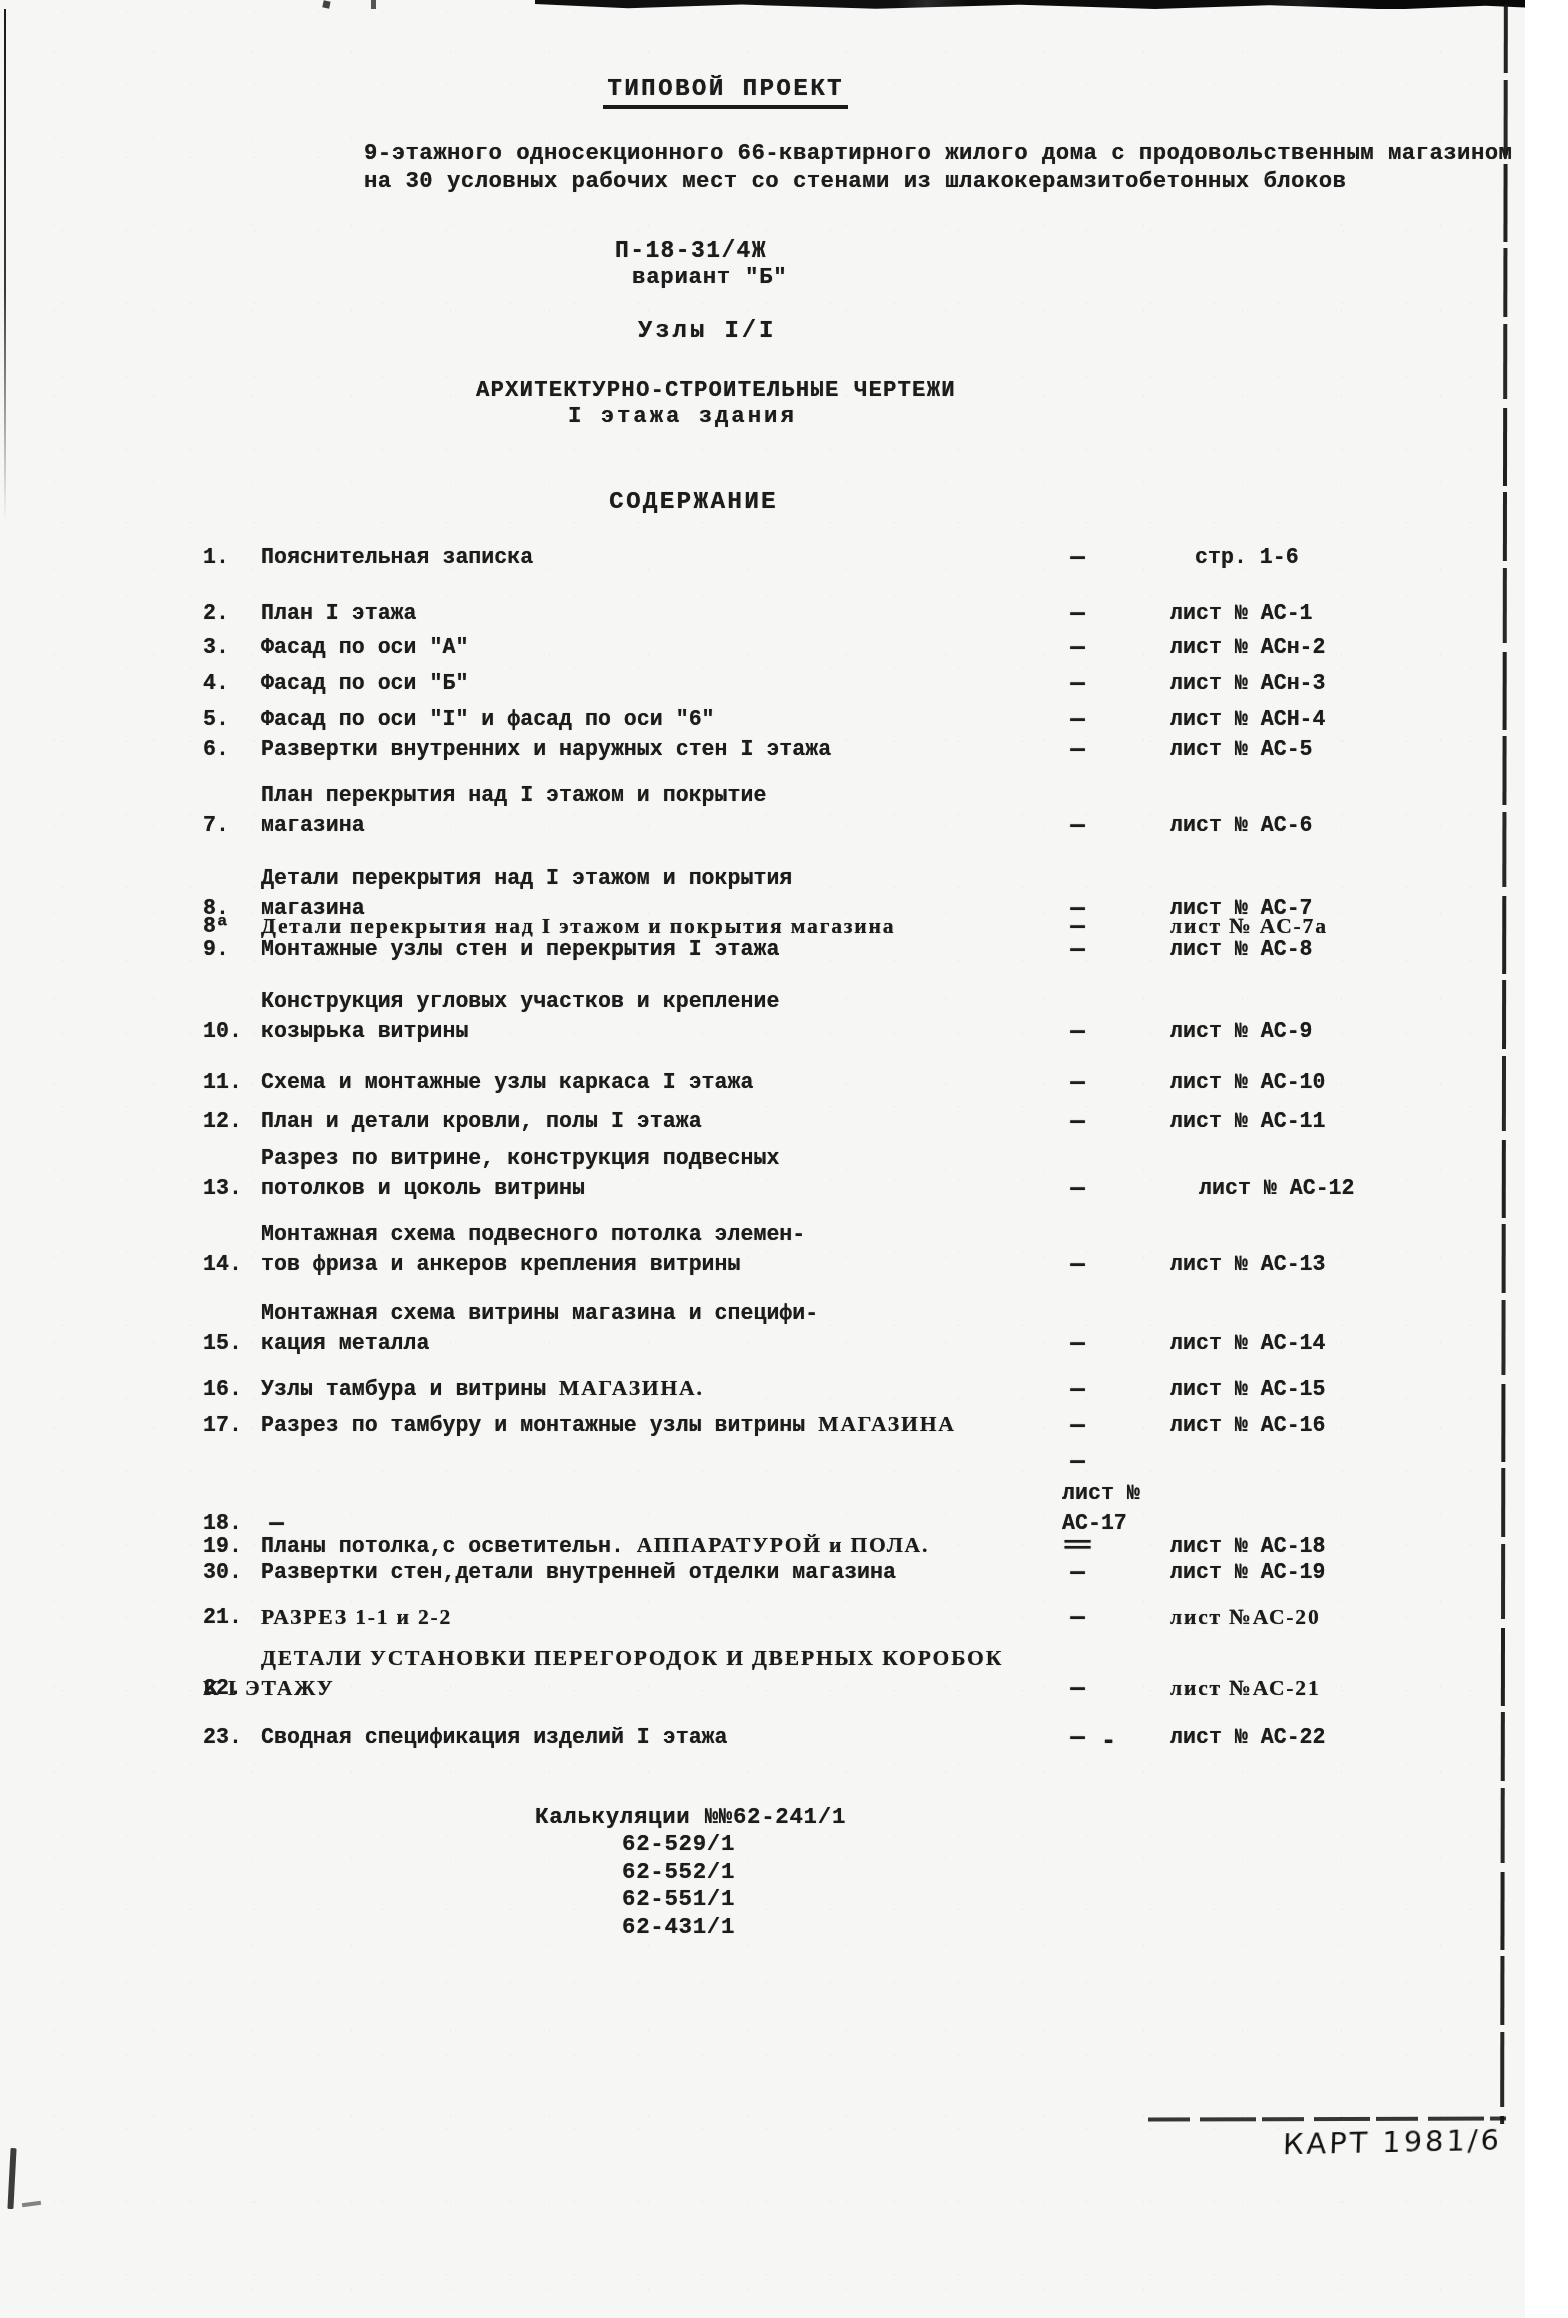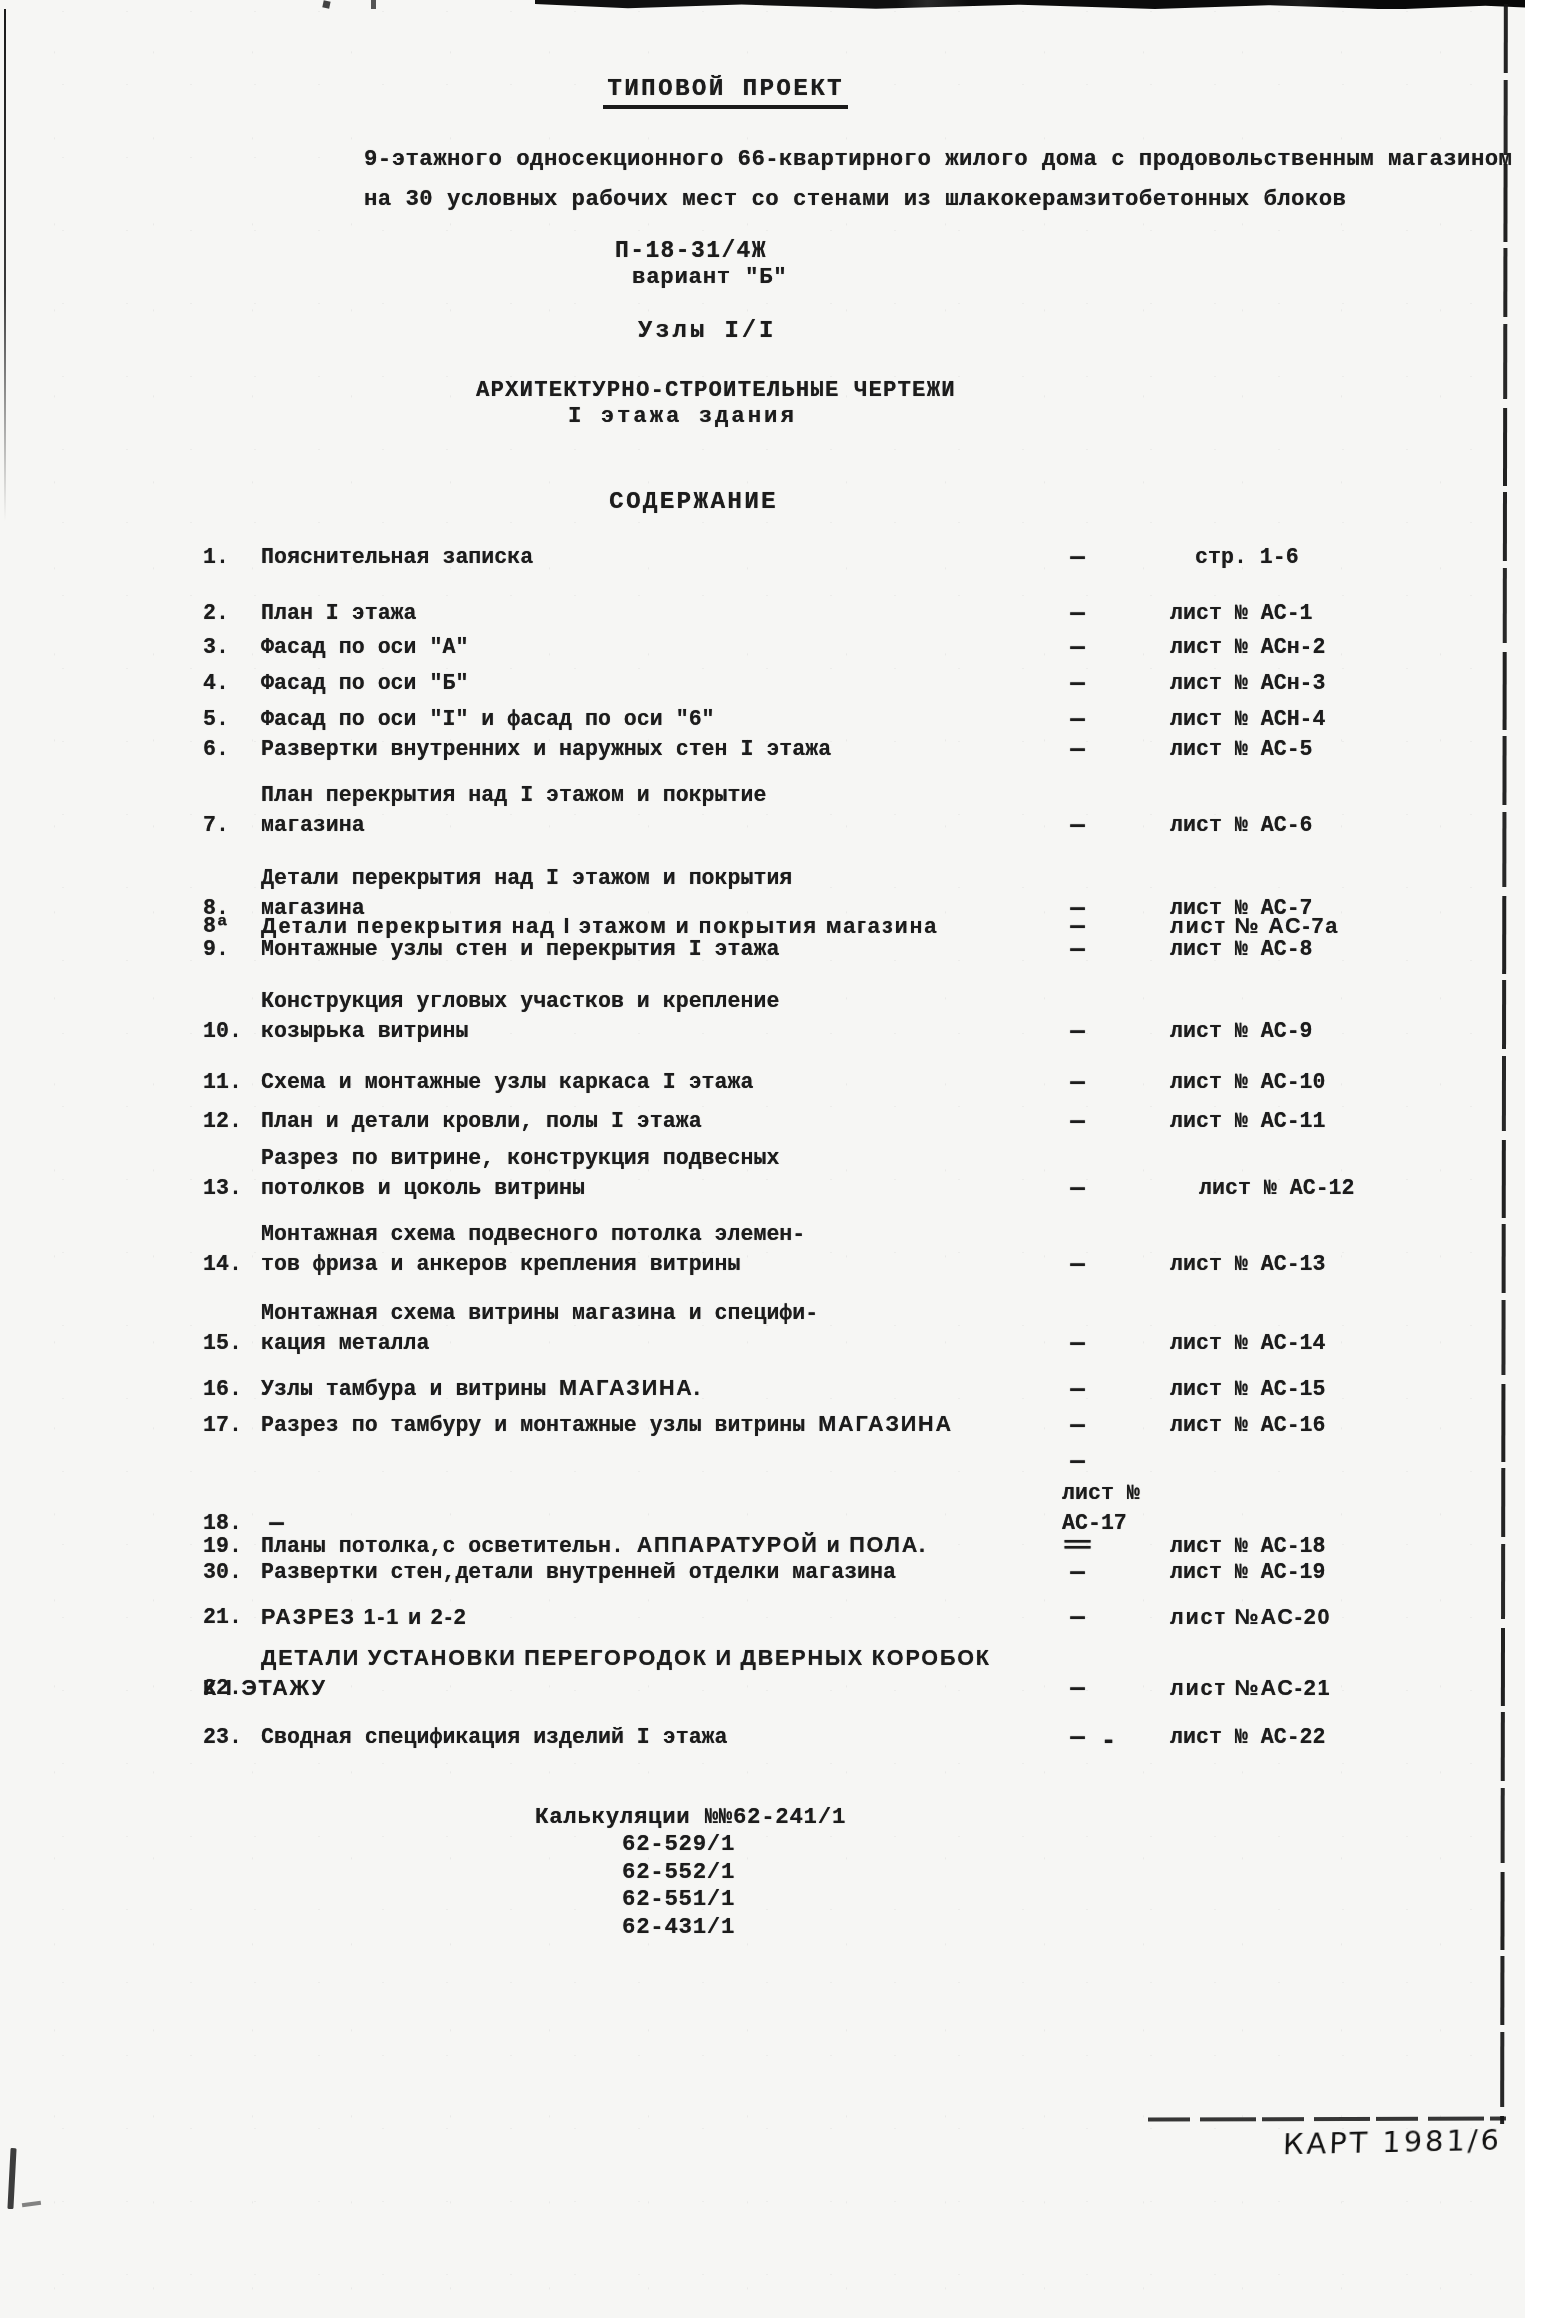--- a/index.html
+++ b/index.html
@@ -16,21 +16,21 @@
     color:#1c1c1c;
   }
   .typed{
     font-family:"Liberation Mono","DejaVu Sans Mono",monospace;
     font-weight:700;
     color:#1c1c1c;
     filter:blur(0.3px);
     text-shadow:0 0 0.7px rgba(10,10,10,.65);
   }
   .alt{
-    font-family:Liberation Sans, sans-serif;
+    font-family:Liberation Serif, serif;
     font-weight:700;
     letter-spacing:1.8px;
   }
   .abs{position:absolute;}
 
   
   .tbar{left:535px;top:0;width:1033px;height:9.4px;background:linear-gradient(90deg,#101010 0 35%,#2a2a2a 38%,#0c0c0c 42% 70%,#1d1d1d 74%,#090909 78% 100%);
         clip-path:polygon(0 0,100% 0,100% 100%,92% 62%,83% 100%,71% 55%,60% 95%,47% 50%,33% 92%,20% 48%,9% 88%,0 42%);}
   .tick1{left:323px;top:1.4px;width:7.2px;height:6.5px;background:#151515;opacity:.8;transform:rotate(12deg);}
   .tick2{left:371px;top:0;width:5px;height:8.7px;background:#101010;opacity:.7;}
@@ -39,21 +39,21 @@
          background:repeating-linear-gradient(180deg,#121212 0 69px,rgba(0,0,0,0) 69px 76px,#161616 76px 151px,rgba(0,0,0,0) 151px 160px,#0f0f0f 160px 238px,rgba(0,0,0,0) 238px 244px);}
   .rnoise{left:1552px;top:43px;width:6.5px;height:2222px;opacity:.45;
           background:repeating-linear-gradient(180deg,rgba(30,30,30,.5) 0 10px,rgba(0,0,0,0) 10px 87px,rgba(30,30,30,.3) 87px 94px,rgba(0,0,0,0) 94px 188px);}
   .brule{left:1148px;top:2117px;width:358px;height:3.6px;opacity:.85;transform:rotate(-.15deg);
          background:repeating-linear-gradient(90deg,#141414 0 42px,rgba(20,20,20,0) 42px 52px,#141414 52px 108px,rgba(20,20,20,0) 108px 114px);}
   .blmark{left:8.7px;top:2148px;width:5.8px;height:61px;background:#1c1c1c;opacity:.85;transform:rotate(3deg);border-radius:1.4px;}
   .blmark2{left:21.6px;top:2202px;width:19px;height:4.3px;background:#222;opacity:.55;transform:rotate(-8deg);}
 
   
   .h-doctype{left:603px;top:75px;font-size:24.5px;letter-spacing:2.2px;border-bottom:4.3px solid #1a1a1a;padding:0 4.3px 2.9px;}
-  .h-sub{left:364px;top:139px;font-size:22.4px;line-height:40px;letter-spacing:0.4px;}
+  .h-sub{left:364px;top:139px;font-size:22.4px;line-height:28px;letter-spacing:0.4px;}
   .h-code{left:615px;top:238px;font-size:23px;letter-spacing:1.4px;}
   .h-variant{left:632px;top:264px;font-size:22.4px;letter-spacing:0.7px;}
   .h-part{left:638px;top:317px;font-size:24px;letter-spacing:2.9px;}
   .h-arch{left:476px;top:377px;font-size:22.4px;letter-spacing:1.1px;}
   .h-arch2{left:568px;top:403px;font-size:22.4px;letter-spacing:2.9px;}
   .h-contents{left:609px;top:488px;font-size:24.5px;letter-spacing:2.2px;}
 
   
   .toc{left:203px;top:537px;width:1306px;font-size:21.6px;}
   .row{display:grid;grid-template-columns:58px 801px 108px auto;align-items:end;line-height:30px;}

